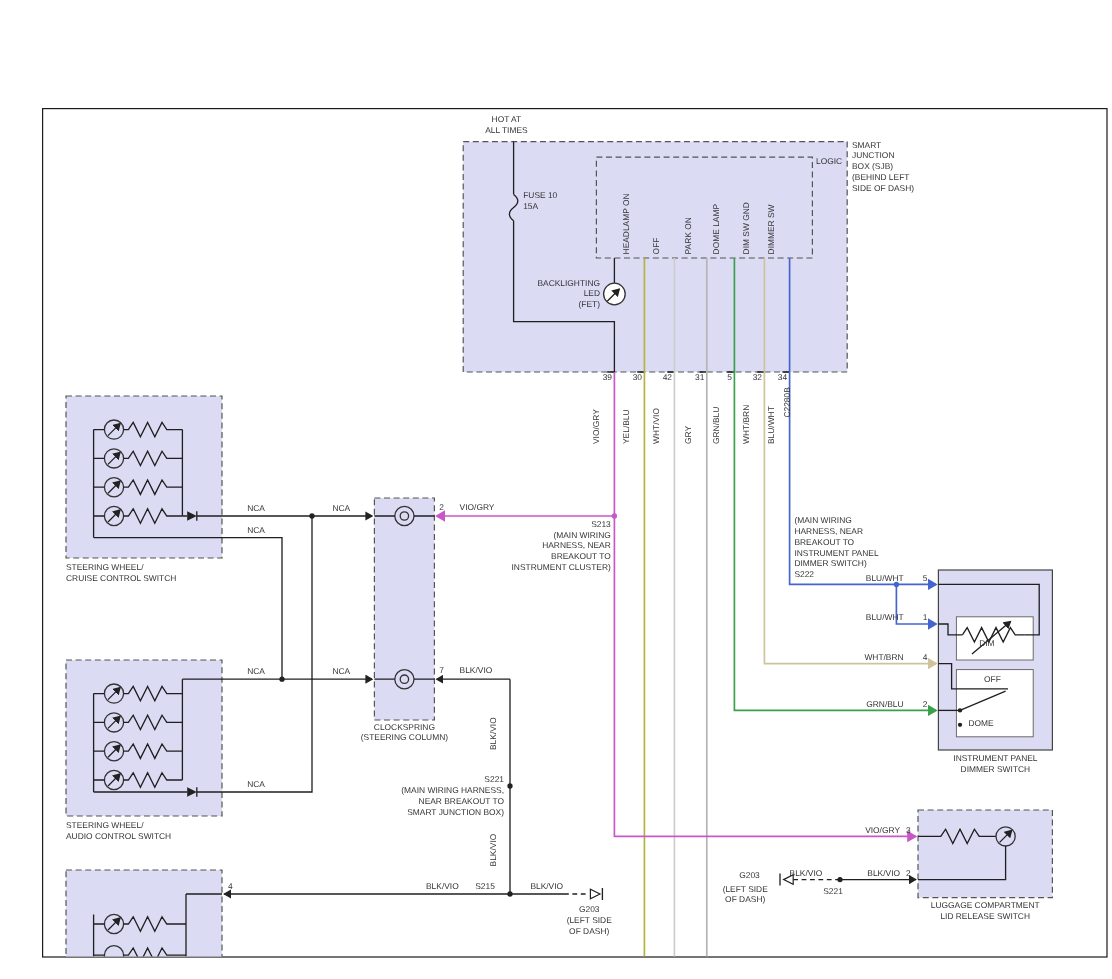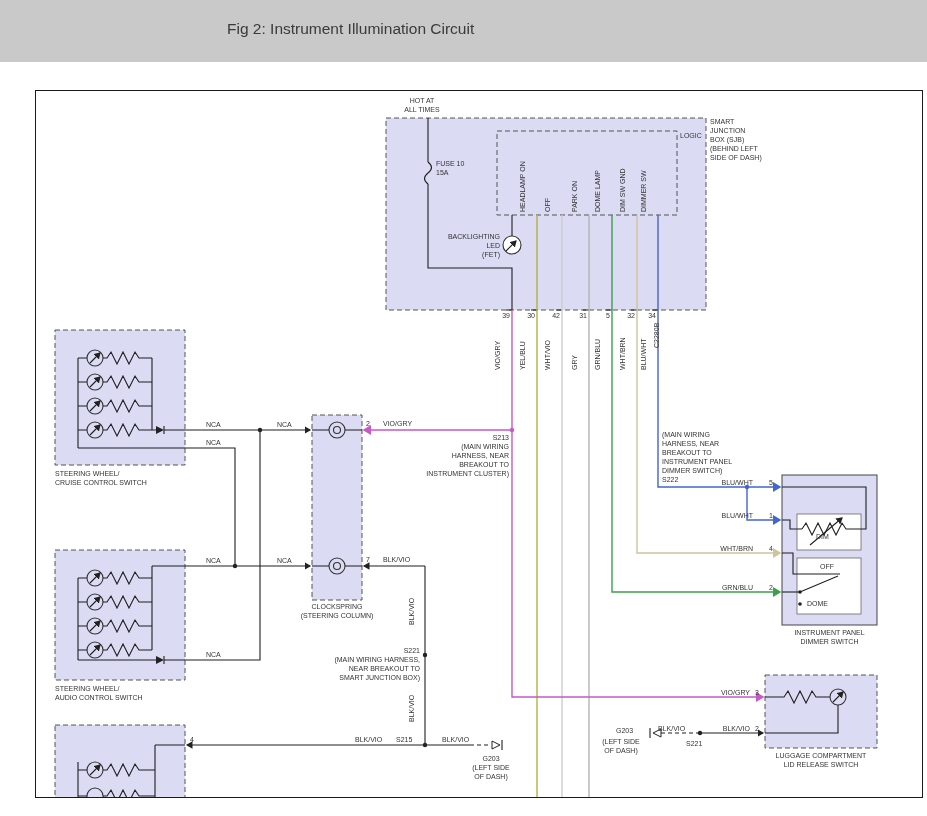--- a/index.html
+++ b/index.html
@@ -37,23 +37,20 @@
   .dash{stroke-dasharray:4 3;}
   .fK{fill:#222;}
   .fV{fill:var(--vio_gry);}
   .fU{fill:var(--blu_wht);}
   .gtri{fill:#fff;stroke:#222;stroke-width:1;}
 </style>
 </head>
 <body>
 
 <div class="page">
-  <div class="header">
-    <div class="title">Fig 2: Instrument Illumination Circuit</div>
-  </div>
 
   <div class="canvas">
     <svg width="927" height="816" viewBox="0 0 927 816">
       <defs>
         <clipPath id="fclip">
             <rect x="36" y="91" width="885" height="706"></rect>
           </clipPath>
         <marker id="ahK" markerWidth="7" markerHeight="7" refX="5" refY="3.5" orient="auto">
             <path d="M0,0 L6,3.5 L0,7 Z" fill="#222"></path>
           </marker>

